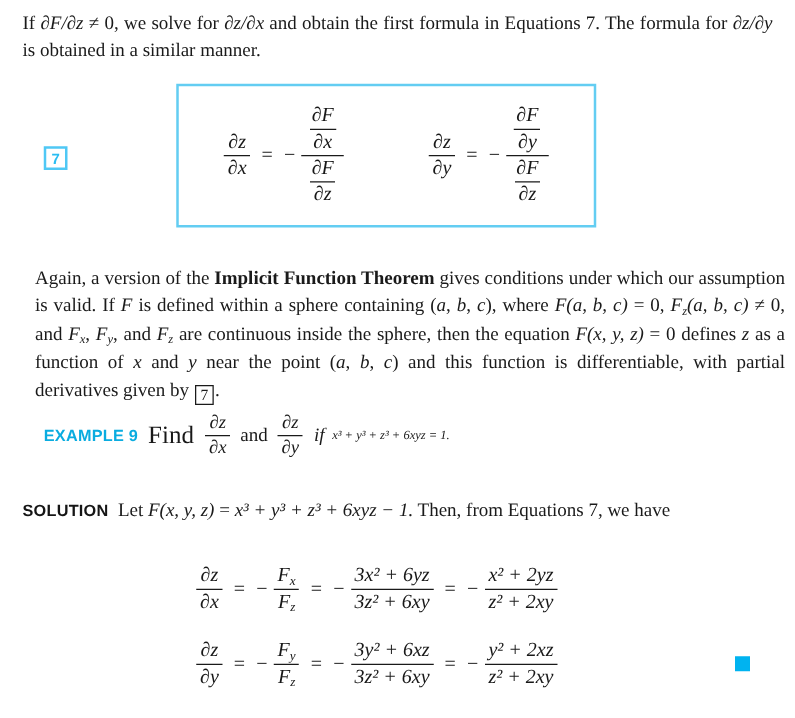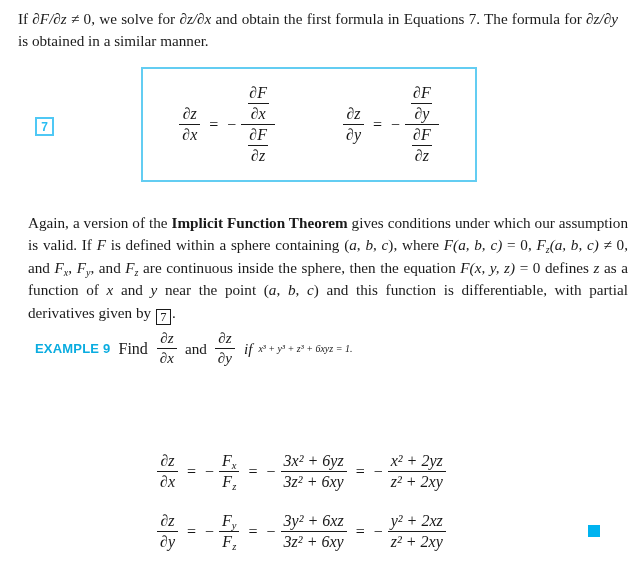--- a/index.html
+++ b/index.html
@@ -160,21 +160,21 @@
 
     </div>
   </div>
 
   <div class="para" style="left:18px;top:212px;width:600px;margin-left:10px;">
     <span>Again, a version of the </span><span class="bf">Implicit Function Theorem</span><span> gives conditions under which our assumption is valid. If </span><span class="it">F</span><span> is defined within a sphere containing (</span><span class="it">a</span><span>, </span><span class="it">b</span><span>, </span><span class="it">c</span><span>), where </span><span class="it nb">F(a, b, c)</span><span> = 0, </span><span class="nb"><span class="it">F</span><span class="sub">z</span><span class="it">(a, b, c)</span></span><span> ≠ 0, and </span><span class="nb"><span class="it">F</span><span class="sub">x</span></span><span>, </span><span class="nb"><span class="it">F</span><span class="sub">y</span></span><span>, and </span><span class="nb"><span class="it">F</span><span class="sub">z</span></span><span> are continuous inside the sphere, then the equation </span><span class="it nb">F(x, y, z)</span><span> = 0 defines </span><span class="it">z</span><span> as a function of </span><span class="it">x</span><span> and </span><span class="it">y</span><span> near the point (</span><span class="it">a</span><span>, </span><span class="it">b</span><span>, </span><span class="it">c</span><span>) and this function is differentiable, with partial derivatives given by </span><span class="ref-box">7</span><span>.</span>
   </div>
 
   <div class="disp" style="left:18px;top:330px;align-items:center;margin-left:17px;">
     <span class="ex-label">EXAMPLE 9</span>
-    <span style="font-size:16px;margin-left:8px;">Find</span>
+    <span style="font-size:20px;margin-left:8px;">Find</span>
 
     <span class="mrow math f-sm" style="margin-left:7px;">
       <span class="frac">
         <span class="num">∂z</span>
         <span class="den">∂x</span>
       </span>
     </span>
 
     <span style="font-size:15.2px;margin:0 6px;">and</span>
 
@@ -182,20 +182,23 @@
       <span class="frac">
         <span class="num">∂z</span>
         <span class="den">∂y</span>
       </span>
     </span>
 
     <span class="it" style="font-size:15.2px;margin-left:7px;">if</span>
     <span class="math" style="font-size:10px;margin-left:6px;white-space:nowrap;">x³ + y³ + z³ + 6xyz = 1.</span>
   </div>
 
+  <div class="para" style="left:18px;top:398px;width:600px;text-align:left;">
+    <span class="sol-label">SOLUTION</span><span>&nbsp;&nbsp;</span><span>Let</span><span>&nbsp;</span><span class="it nb">F(x, y, z)</span><span> = </span><span class="math">x³ + y³ + z³ + 6xyz − 1.</span><span> </span><span>Then, from Equations 7, we have</span>
+  </div>
 
   <div class="disp mrow math f-md" style="left:155px;top:452px;">
     <span class="frac">
       <span class="num">∂z</span>
       <span class="den">∂x</span>
     </span>
     <span class="eqsign">=</span>
     <span class="minus">−</span>
     <span class="frac">
       <span class="num"><span>F</span><span class="sub">x</span></span>

